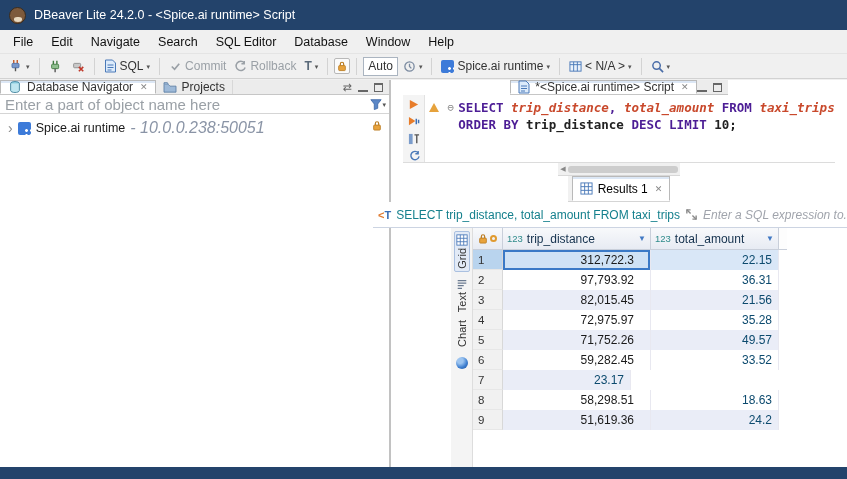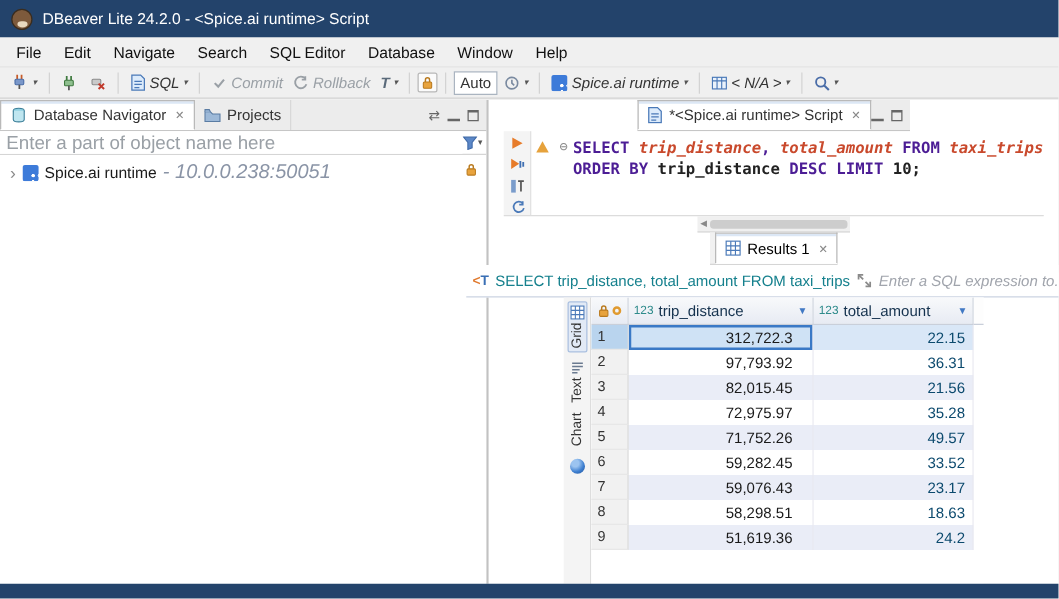--- a/index.html
+++ b/index.html
@@ -18,21 +18,21 @@
 
   
   .menubar { position:absolute; top:30px; left:0; right:0; height:23px; background:#f0f0f0;
     display:flex; align-items:center; font-size:12.5px; color:#111; padding-left:4px; }
   .menu-item { padding:3px 9px; cursor:default; }
 
   
   .toolbar { position:absolute; top:53px; left:0; right:0; height:26px; background:#f0f0f0;
     border-top:1px solid #e4e4e4; border-bottom:1px solid #d2d2d2;
     display:flex; align-items:center; gap:2px; padding:0 5px; font-size:12px; color:#333; }
-  .tb-btn { display:flex; align-items:center; gap:3px; padding:2px 3px; border-radius:2px;font-style:italic; }
+  .tb-btn { display:flex; align-items:center; gap:3px; padding:2px 3px; border-radius:2px; }
   .tb-sep { width:1px; height:17px; background:#d3d3d3; margin:0 4px; }
   .caret { font-size:7px; color:#555; line-height:1; }
   .disabled { color:#9aa0a6; }
   .combo { background:#fff; border:1px solid #aab4c0; padding:1px 4px; display:flex;
     align-items:center; gap:10px; height:19px; font-size:12px; }
   .spice-icon { width:13px; height:13px; border-radius:2px; background-color:#3d7bd9;
     background-image:
       radial-gradient(circle, #fff 1.2px, transparent 1.6px),
       radial-gradient(circle, #fff 1.2px, transparent 1.6px),
       radial-gradient(circle, #fff 1.2px, transparent 1.6px),
@@ -43,21 +43,21 @@
 
   
   .main { position:absolute; top:80px; bottom:12px; left:0; right:0; display:flex; }
   .statusbar { position:absolute; bottom:0; left:0; right:0; height:12px; background:#23436b; }
 
   .left-panel { width:391px; border-right:2px solid #c2c2c2; background:#fff;
     display:flex; flex-direction:column; }
   .right-panel { flex:1; min-width:0; background:#fff; display:flex; flex-direction:column;align-items:center; }
 
   
-  .tabbar { height:25px; background:#ececec; border-bottom:1px solid #c6c6c6;
+  .tabbar { height:15px; background:#ececec; border-bottom:1px solid #c6c6c6;
     display:flex; align-items:stretch; font-size:12px; color:#333; }
   .tab { display:flex; align-items:center; gap:5px; padding:0 7px; border-right:1px solid #d8d8d8; }
   .tab.active { background:#fff; border:1px solid #b9b9b9; border-bottom:1px solid #fff;
     box-shadow:inset 0 2px 0 #dce7f5; }
   .tab .close { font-size:9px; color:#888; margin-left:2px; }
   .tabbar-spacer { flex:1; }
   .winctl { display:flex; align-items:center; gap:6px; padding-right:6px; }
   .ctl-min { width:10px; height:9px; border-bottom:2px solid #666; }
   .ctl-max { width:9px; height:9px; border:1px solid #666; border-top:2px solid #666; }
   .ctl-link { font-size:11px; color:#666; }
@@ -465,21 +465,20 @@
                 <div class="cell filler"></div>
               </div>
               <div class="grid-row even">
                 <div class="cell rownum">6</div>
                 <div class="cell c1">59,282.45</div>
                 <div class="cell c2">33.52</div>
                 <div class="cell filler"></div>
               </div>
               <div class="grid-row odd">
                 <div class="cell rownum">7</div>
-                <div class="cell c1">59,076.43</div>
                 <div class="cell c2">23.17</div>
                 <div class="cell filler"></div>
               </div>
               <div class="grid-row even">
                 <div class="cell rownum">8</div>
                 <div class="cell c1">58,298.51</div>
                 <div class="cell c2">18.63</div>
                 <div class="cell filler"></div>
               </div>
               <div class="grid-row odd">

